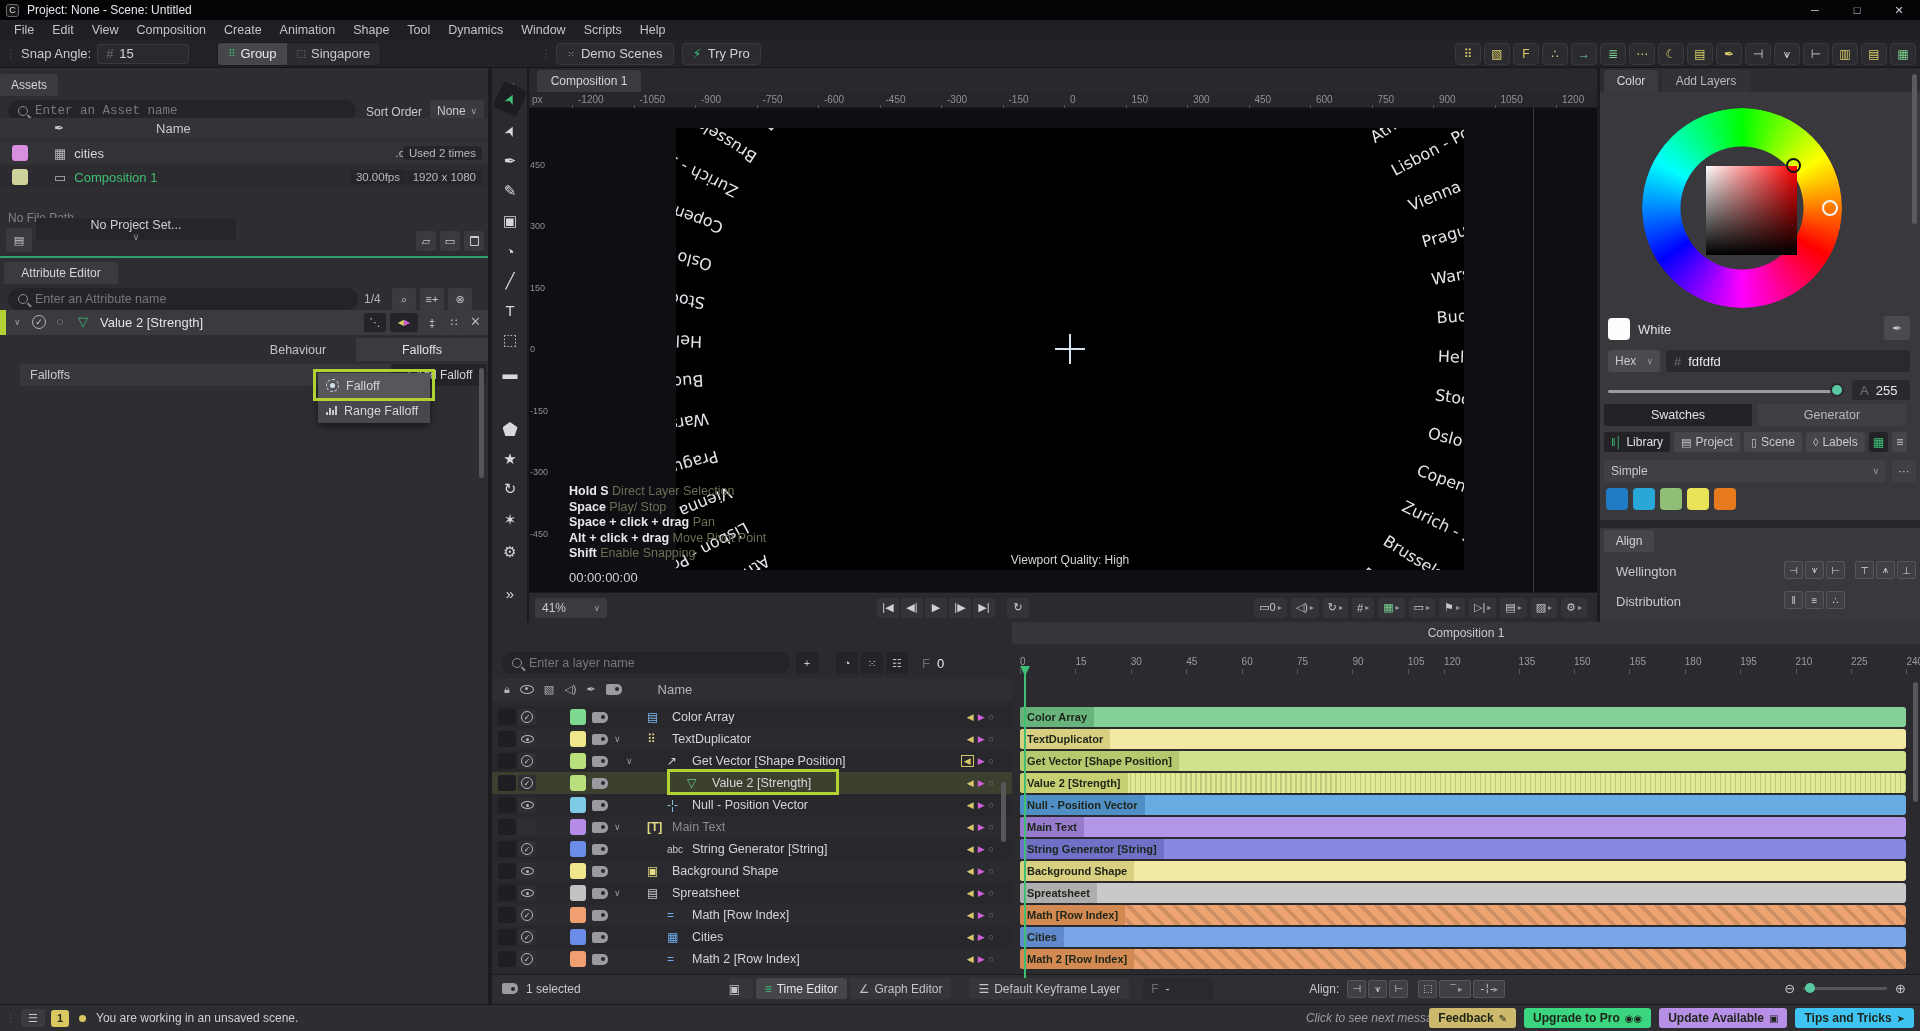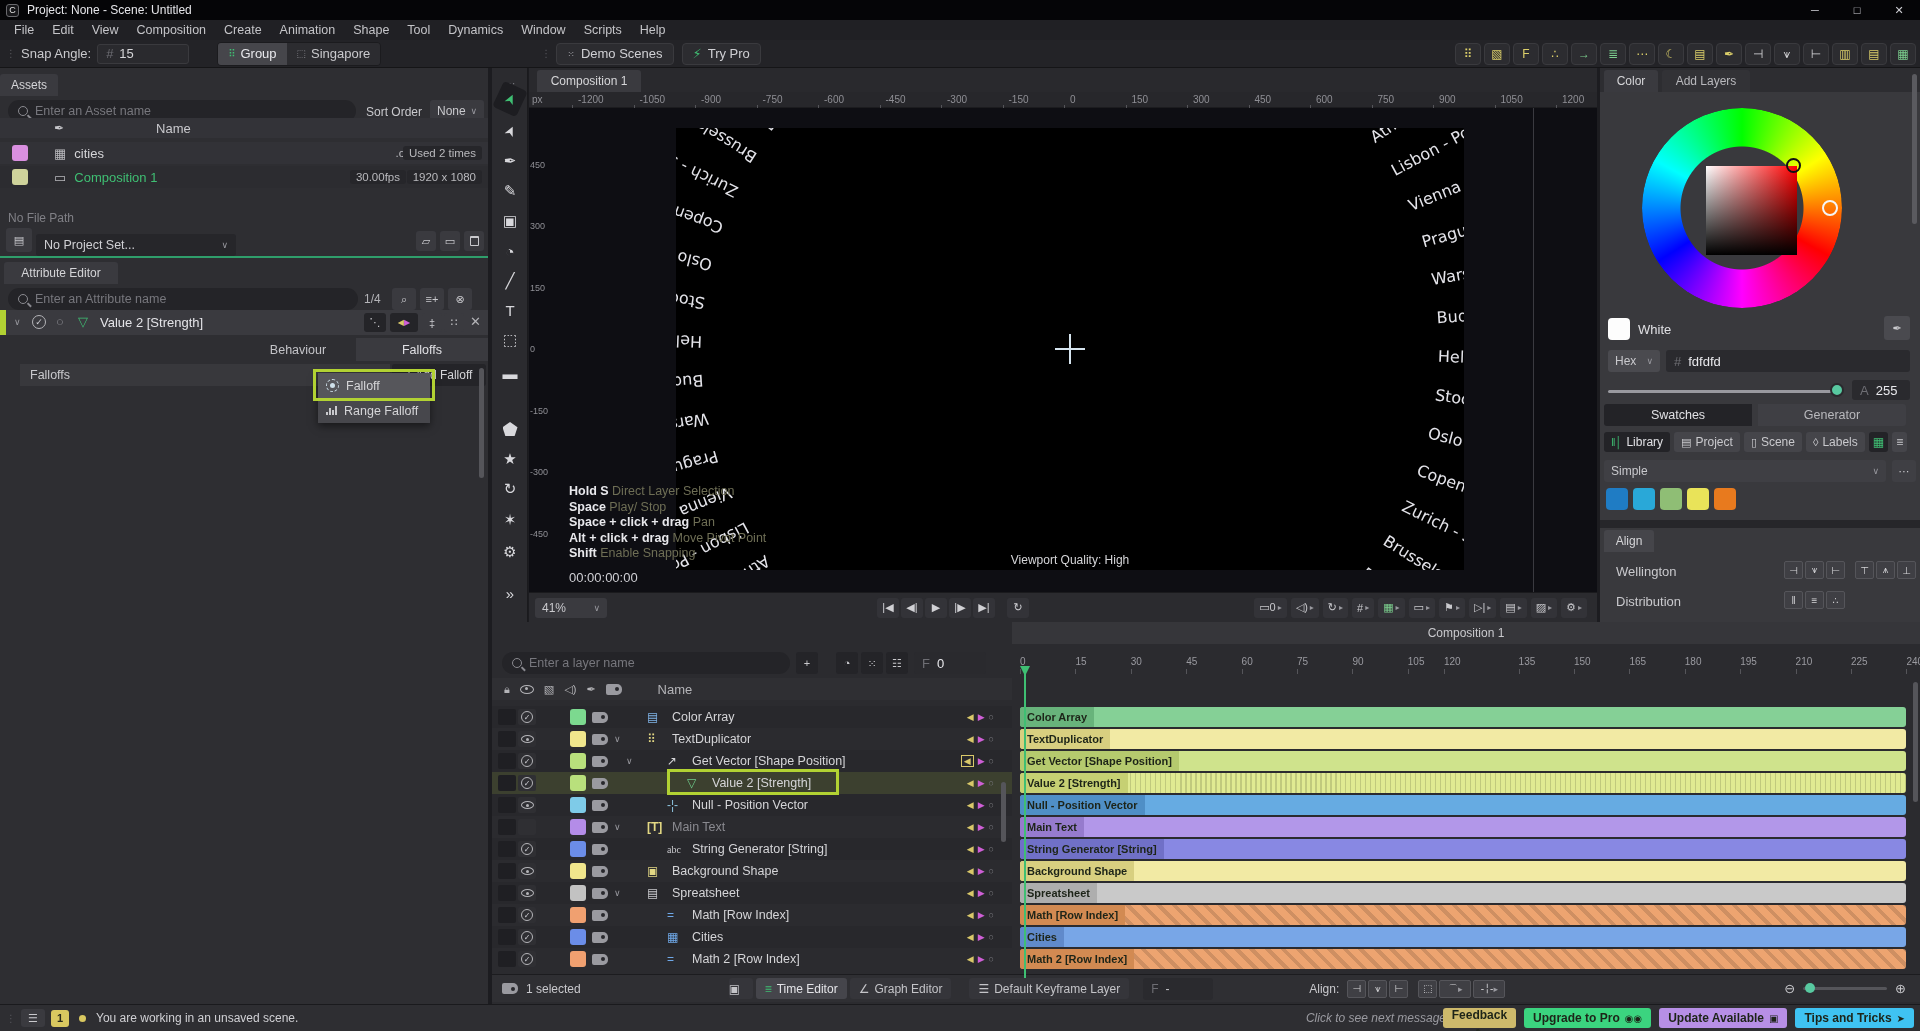--- a/index.html
+++ b/index.html
@@ -248,21 +248,21 @@
       <div class="icon-btn16" style="color: rgb(213, 213, 216);">⩛</div>
       <div class="icon-btn16" style="color: rgb(213, 213, 216);">⊢</div>
       <div class="icon-btn16">▥</div>
       <div class="icon-btn16">▤</div>
       <div class="icon-btn16" style="color: rgb(124, 207, 142);">▦</div>
     </div>
 </div>
 
 <div id="left-panel">
   <div class="panel-tab abs" style="left:0;top:6px;width:58px;height:22px;">Assets</div>
-  <div class="search abs" style="left:8px;top:32px;width:348px;">
+  <div class="search abs" style="left:8px;top:32px;width:348px;font-family:Liberation Mono, monospace;">
     <span class="mag"></span>
     <span>Enter an Asset name</span>
   </div>
   <span class="abs" style="left:366px;top:37px;font-size:12px;">Sort Order</span>
   <div class="dd abs" style="left:430px;top:32px;width:54px;height:22px;">
     <span>None</span>
       <span class="chev">∨</span>
   </div>
   <div id="assets-hdr-row" class="row">
     <span style="margin-left:54px;font-size:12px;">✒</span>
@@ -279,21 +279,21 @@
       <div class="asset-row" style="top: 98px; background: rgb(44, 44, 48);">
         <span class="swatch16" style="margin-left: 12px; background: rgb(207, 211, 155);"></span>
         <span style="margin-left: 26px; color: rgb(185, 185, 189); font-size: 13px;">▭</span>
         <span style="margin-left: 8px; color: rgb(63, 191, 115);">Composition 1</span>
         <span class="chip" style="position: absolute; right: 82px; color: rgb(185, 185, 189); font-size: 11.5px;">30.00fps</span>
         <span class="chip" style="position: absolute; right: 6px;">1920 x 1080</span>
       </div>
     </div>
   <span class="abs" style="left:8px;top:143px;color:#808086;font-size:12px;">No File Path</span>
   <div class="mini-btn abs" style="left:6px;top:160px;width:26px;height:24px;">▤</div>
-  <div class="abs rp-field" style="left:36px;top:166px;width:200px;background:#26262a;justify-content:space-between;">
+  <div class="abs rp-field" style="left:36px;top:150px;width:200px;background:#26262a;justify-content:space-between;flex-direction:column;">
     <span style="color:#d0d0d4;font-size:12.5px;">No Project Set...</span>
       <span class="chev">∨</span>
   </div>
   <div class="mini-btn abs" style="left:416px;top:163px;width:20px;height:20px;">▱</div>
   <div class="mini-btn abs" style="left:440px;top:163px;width:20px;height:20px;">▭</div>
   <div class="mini-btn abs" style="left:464px;top:163px;width:20px;height:20px;">
       <span class="trash-ic"></span>
     </div>
 
   <div id="green-divider"></div>
@@ -736,21 +736,21 @@
           <span style="color:#77777d;">○</span>
         </span>
       </div>
       <div class="lrow" style="top: 216px;">
         <span class="cell" style="margin-left: 6px;"></span>
         <span class="cell" style="background: rgb(47, 47, 51); display: flex; align-items: center; justify-content: center;">
           <span class="check-ic" style="width:12px;height:12px;font-size:8px;">✓</span>
         </span>
         <span class="swatch16" style="margin-left: 32px; background: rgb(107, 141, 232);"></span>
         <span class="tag-ic" style="margin-left: 6px;"></span>
-        <span style="position: absolute; left: 175px; color: rgb(201, 201, 205); font-size: 10px; font-family: Liberation Serif, serif;">abc</span>
+        <span style="position: absolute; left: 175px; color: rgb(201, 201, 205); font-size: 10px;">abc</span>
         <span style="position: absolute; left: 200px; color: rgb(213, 213, 216); font-size: 12.5px;">String Generator [String]</span>
         <span class="kf-trio">
           <span style="color:#d9c86a;">◀</span>
           <span style="color:#cf5fd6;">▶</span>
           <span style="color:#77777d;">○</span>
         </span>
       </div>
       <div class="lrow alt" style="top: 238px;">
         <span class="cell" style="margin-left: 6px;"></span>
         <span class="cell" style="background: rgb(47, 47, 51); display: flex; align-items: center; justify-content: center;">
@@ -934,21 +934,21 @@
 </div>
 
 <div id="statusbar">
   <span class="grip">⋮</span>
   <div class="mini-btn" style="width:24px;height:18px;">☰</div>
   <div id="badge1">1</div>
   <span style="width:7px;height:7px;border-radius:50%;background:#d9c860;margin-left:10px;"></span>
   <span style="margin-left:10px;color:#d0d0d4;">You are working in an unsaved scene.</span>
   <span style="position:absolute;right:474px;font-style:italic;color:#9a9aa0;">Click to see next message</span>
   <div id="st-buttons" style="position:absolute;right:6px;display:flex;">
-      <div class="st-btn" style="background: rgb(205, 185, 107); flex-direction: column;">
+      <div class="st-btn" style="background: rgb(205, 185, 107);">
         <span>Feedback</span>
         <span style="font-size:10px;">✎</span>
       </div>
       <div class="st-btn" style="background: rgb(59, 212, 127);">
         <span>Upgrade to Pro</span>
         <span style="font-size:10px;">◉◉</span>
       </div>
       <div class="st-btn" style="background: rgb(183, 143, 230);">
         <span>Update Available</span>
         <span style="font-size:10px;">▣</span>

